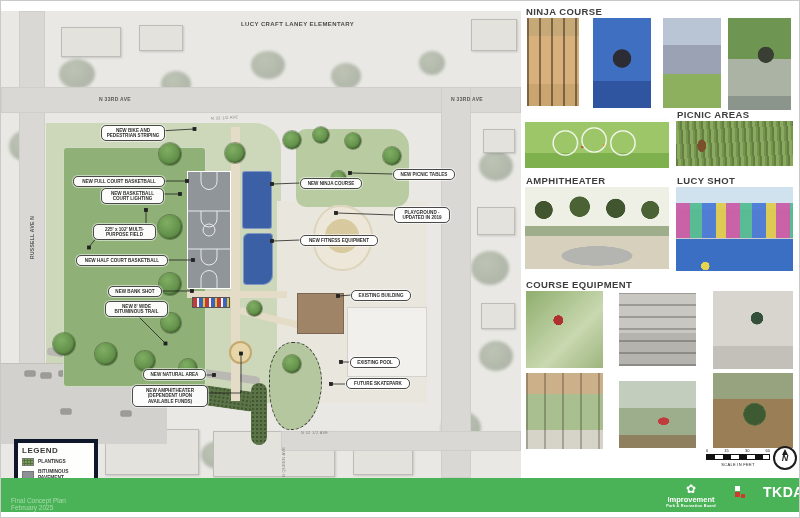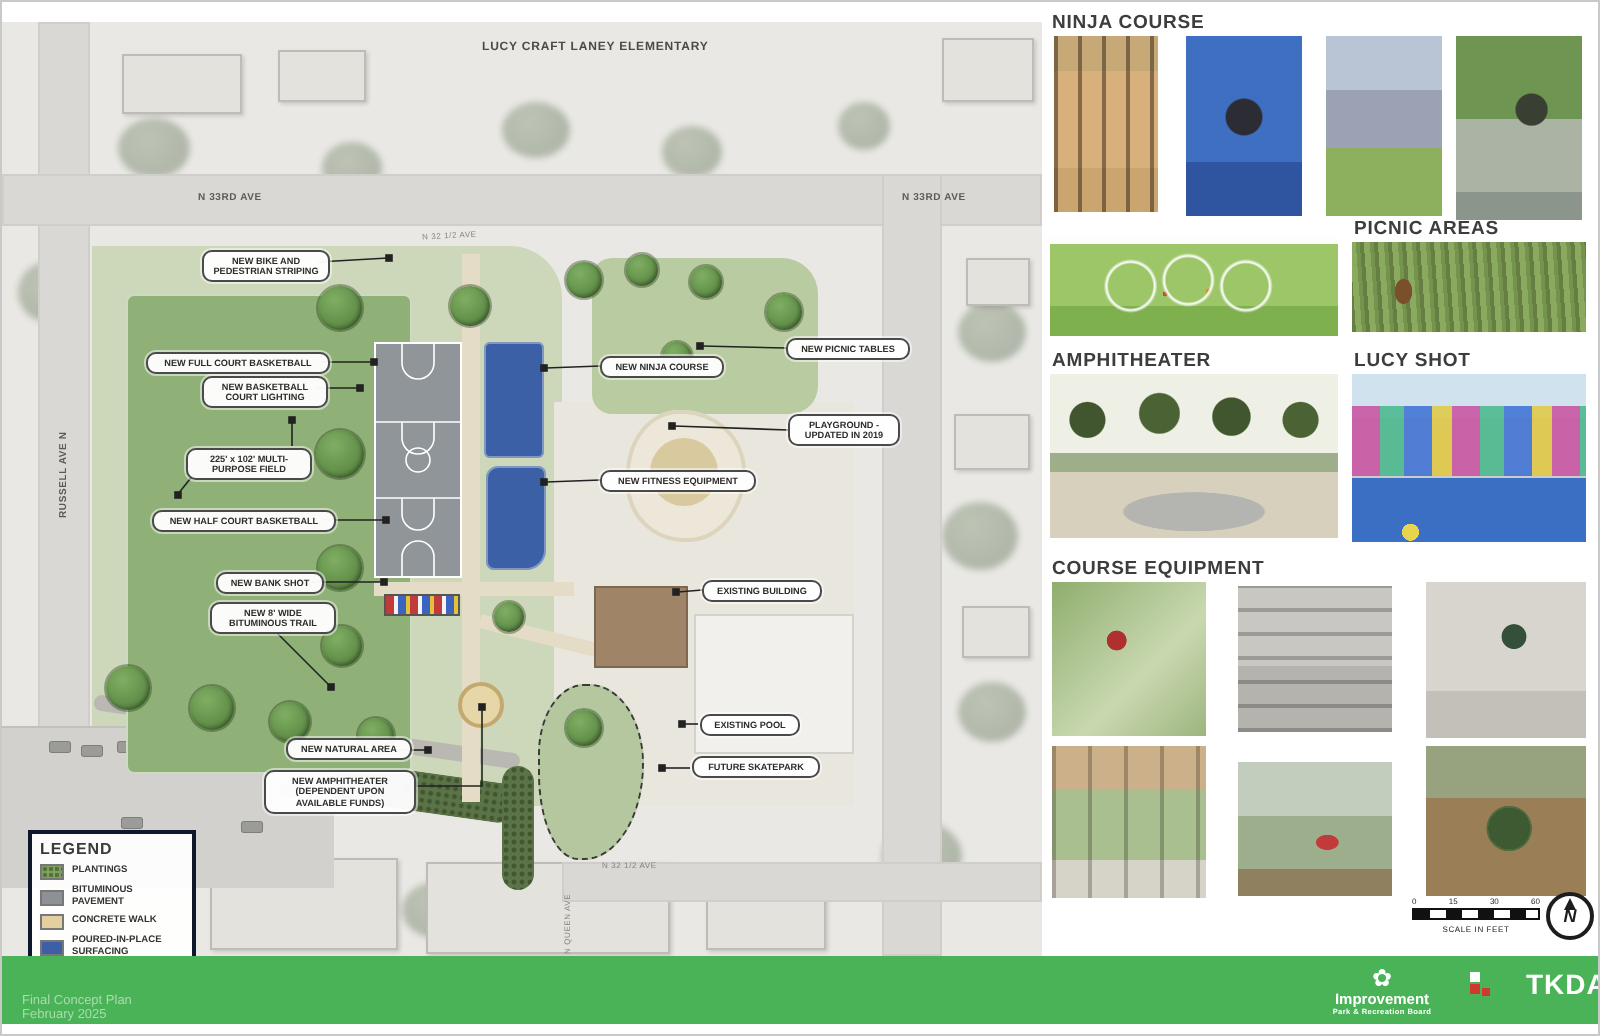--- a/index.html
+++ b/index.html
@@ -28,21 +28,21 @@
   .parking{position:absolute;left:0;top:352px;width:166px;height:80px;background:#d2d1cd;border-top:1px solid #c2c1bc;}
   .car{position:absolute;width:10px;height:5px;background:#9b9b98;border-radius:1px;box-shadow:0 0 0 .5px #7e7e7b;}
   .tree{position:absolute;border-radius:50%;background:radial-gradient(circle at 38% 32%,#7fae63,#4f7c39);box-shadow:inset -1px -1px 2px rgba(0,0,0,.35),0 0 0 1px rgba(40,60,25,.4);}
   .trail{position:absolute;left:46px;top:336px;width:215px;height:8px;background:#b9b8b2;transform:rotate(8deg);transform-origin:left center;border-radius:4px;}
   .st-label{position:absolute;font-size:5px;font-weight:bold;color:#5a5a58;letter-spacing:.3px;white-space:nowrap;}
   .st-label.v{transform:rotate(-90deg);transform-origin:left top;}
   .st-label.tiny{font-size:4px;font-weight:normal;color:#84847f;}
   .school-label{position:absolute;left:240px;top:10px;font-size:6px;font-weight:bold;color:#4a4a48;letter-spacing:.4px;}
   .callout{position:absolute;background:rgba(255,255,255,.96);border:1px solid #4a4a4a;border-radius:5px;padding:1.5px 2px;font-size:4.6px;font-weight:bold;color:#2d2d2d;text-align:center;line-height:1.25;z-index:6;box-shadow:0 0 0 1px rgba(255,255,255,.5);}
   .leaders{position:absolute;left:0;top:0;width:520px;height:467px;z-index:5;pointer-events:none;}
-  .legend{position:absolute;left:13px;top:404px;width:84px;height:69px;background:rgba(255,255,255,.93);border:2px solid #0f172a;z-index:7;padding:3px 4px;box-sizing:border-box;}
+  .legend{position:absolute;left:13px;top:428px;width:84px;height:69px;background:rgba(255,255,255,.93);border:4px solid #0f172a;z-index:7;padding:3px 4px;box-sizing:border-box;}
   .legend h4{margin:0 0 3px 0;font-size:8px;letter-spacing:.5px;color:#3a3a3a;}
   .lg-row{display:flex;align-items:center;margin-bottom:3px;}
   .lg-sw{width:12px;height:8px;margin-right:4px;border:.5px solid #777;box-sizing:border-box;flex:none;}
   .lg-sw.plantings{background:#7da05e;background-image:radial-gradient(#54713c 1px,transparent 1.2px);background-size:3px 3px;}
   .lg-sw.bituminous{background:#8d9196;}
   .lg-sw.concrete{background:#e3cf9f;}
   .lg-sw.pip{background:#3d5fa5;}
   .lg-row span{font-size:4.8px;font-weight:bold;color:#333;line-height:1.15;}
   
   .panel{position:absolute;left:520px;top:0;width:256px;height:477px;background:#fff;}

